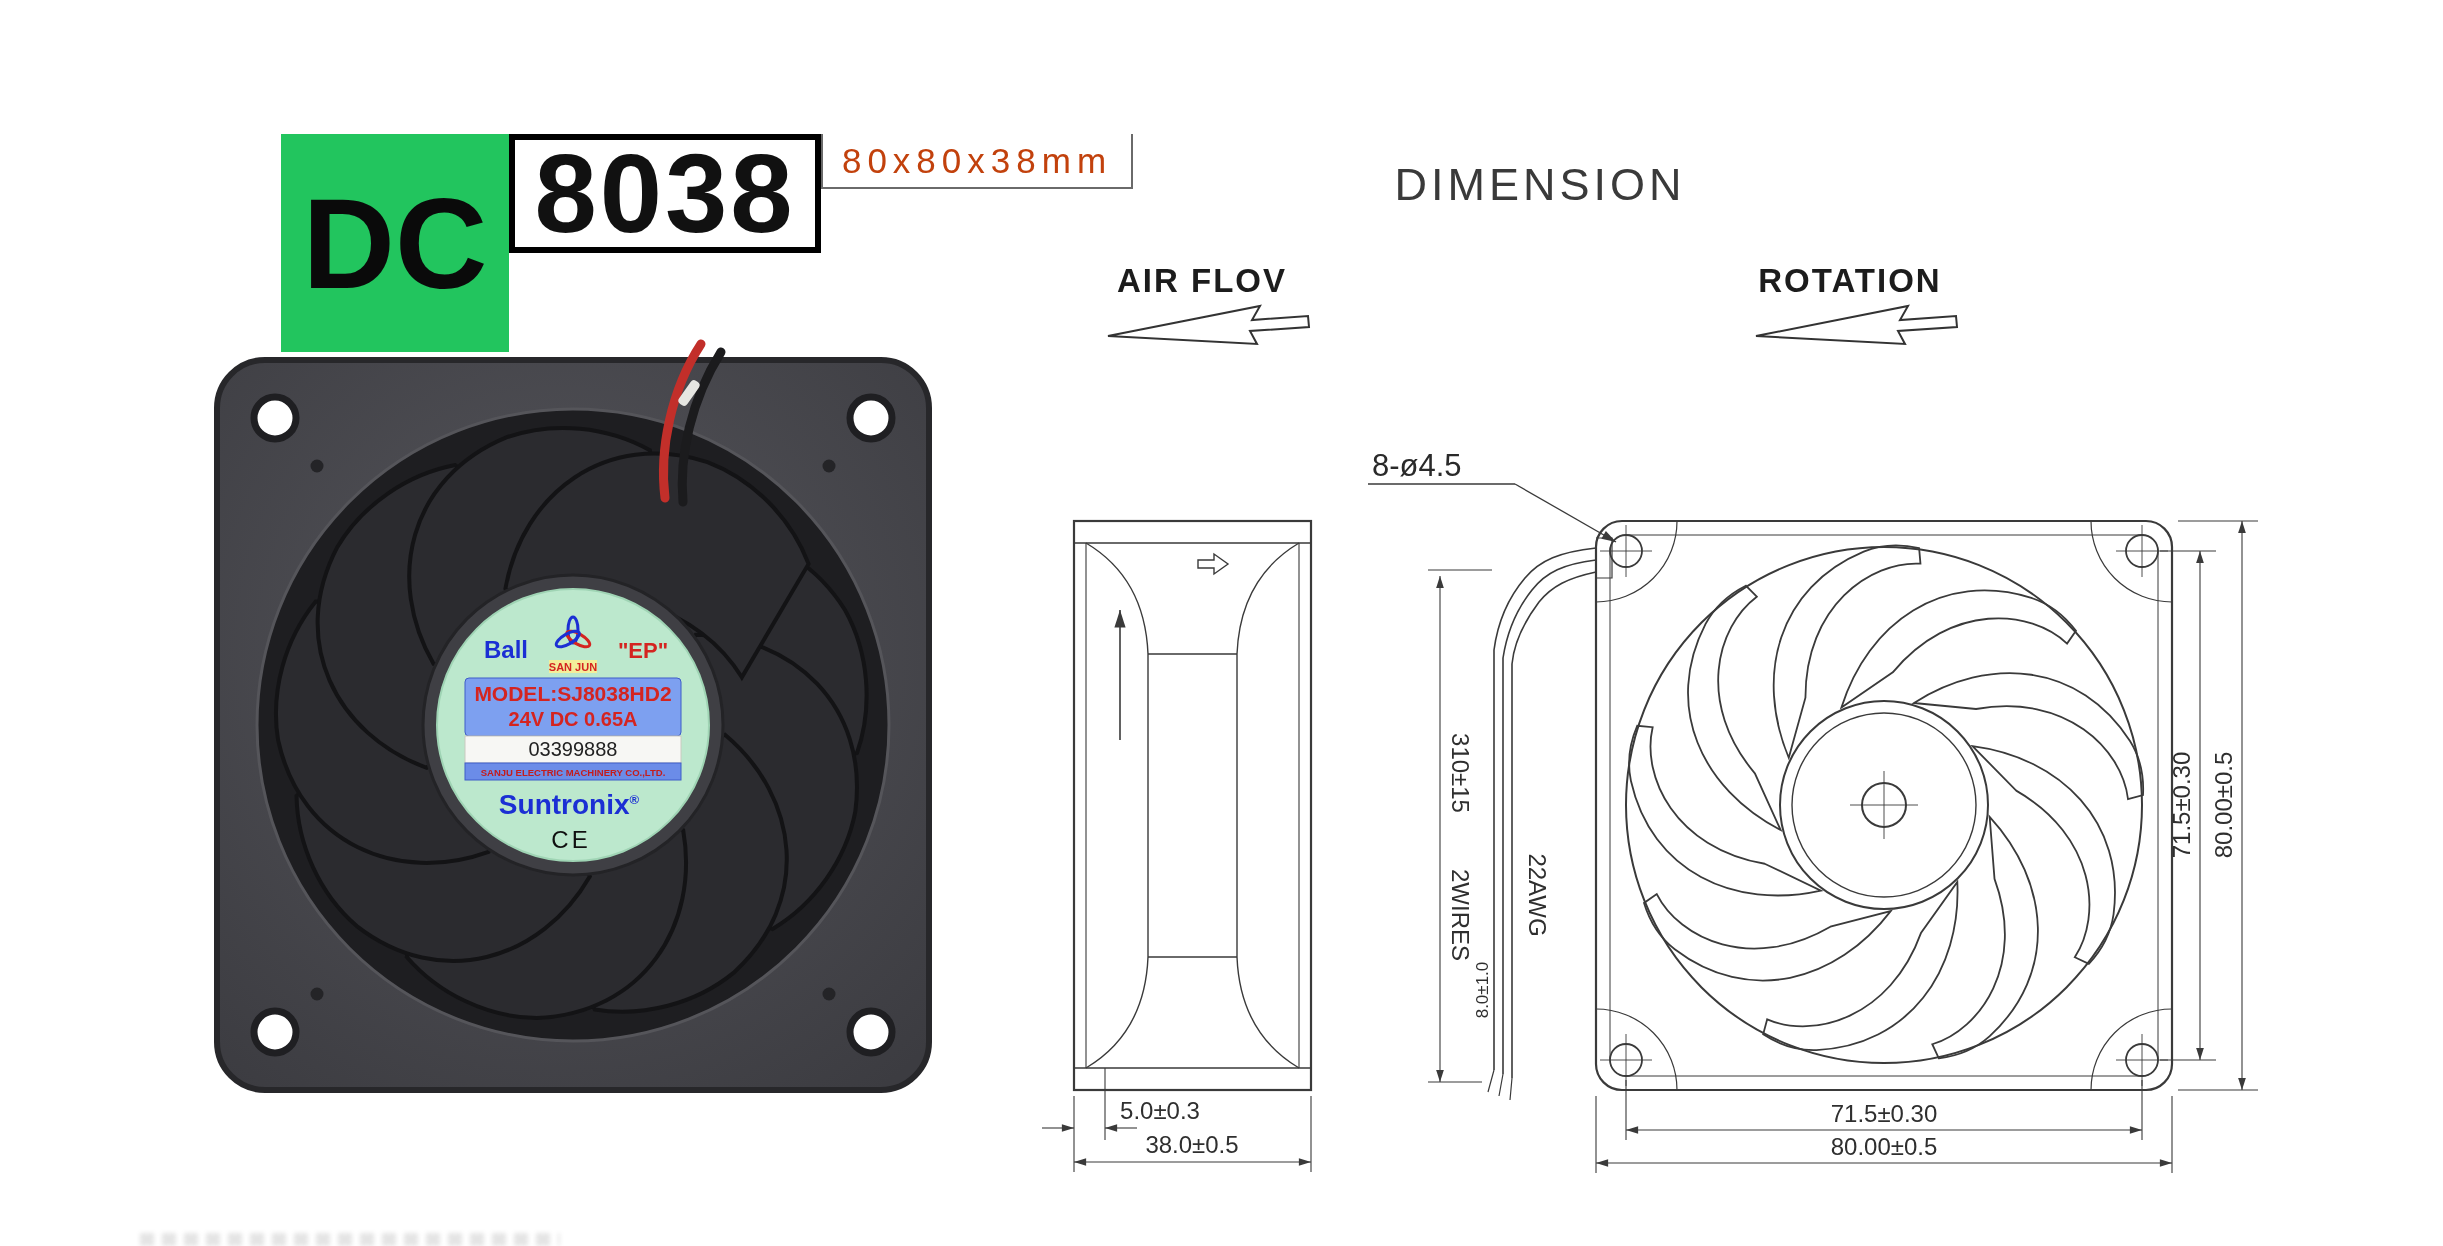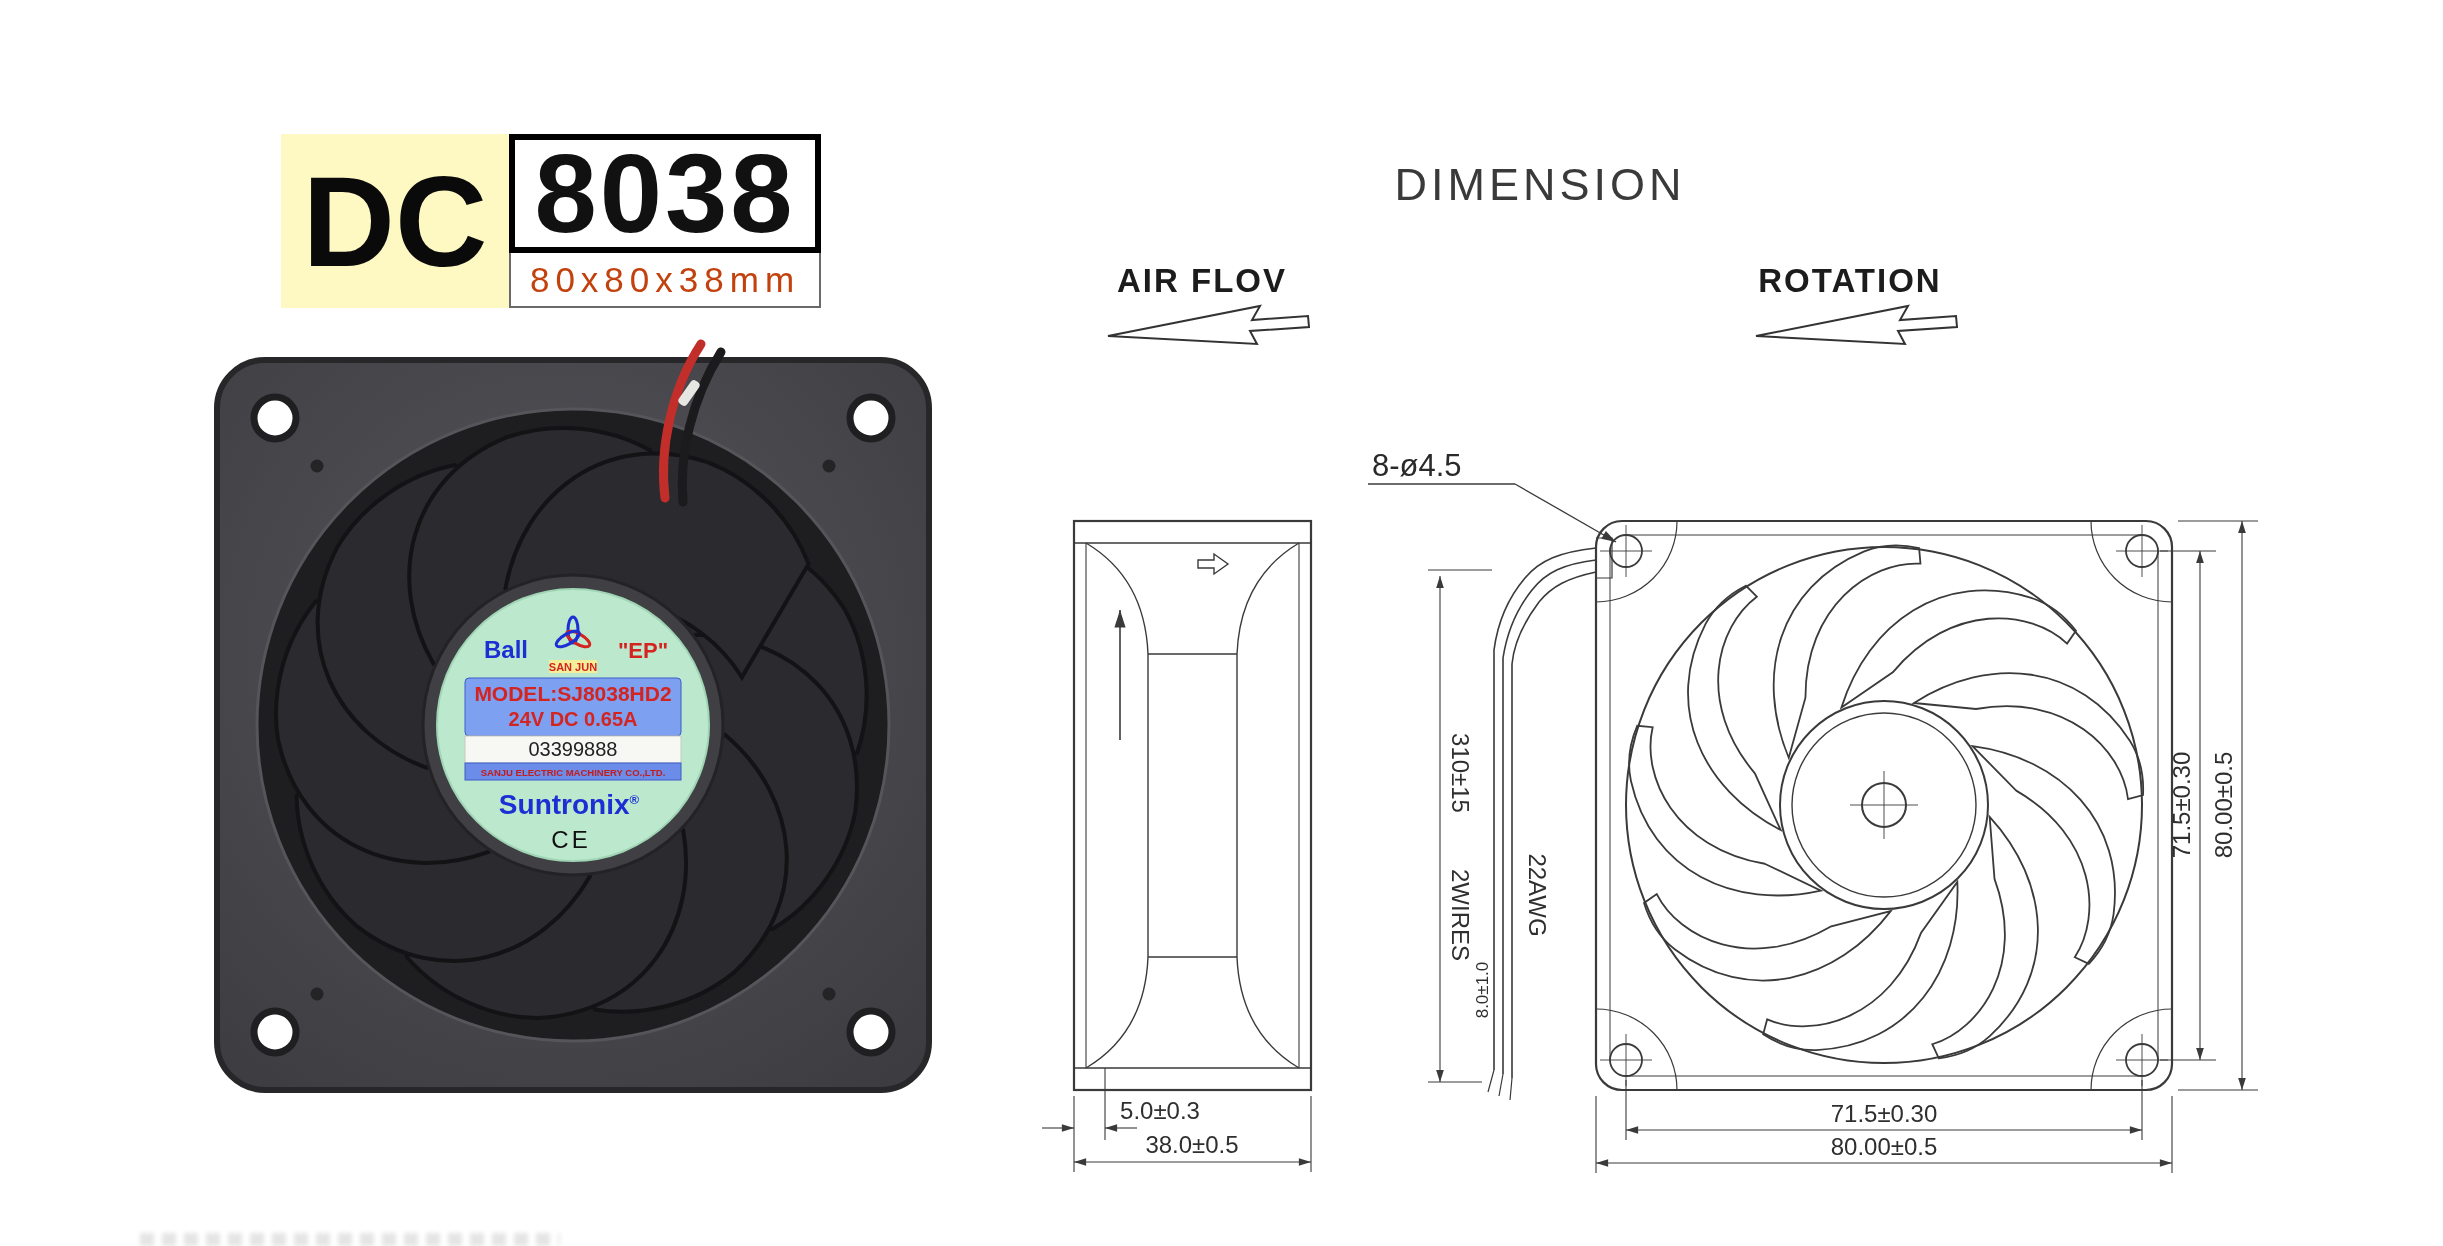--- a/index.html
+++ b/index.html
@@ -1,22 +1,22 @@
 <!DOCTYPE html>
 <html><head>
 <meta charset="utf-8">
 <style>
   html,body{margin:0;padding:0;background:#fff}
   .canvas{position:relative;width:2443px;height:1246px;background:#ffffff;overflow:hidden;
           font-family:"Liberation Sans",sans-serif;color:#111}
   
   .badge{position:absolute;left:281px;top:134px;display:flex}
-  .badge-dc{width:228px;height:174px;background:#fef9c3;display:flex;align-items:center;justify-content:center;
+  .badge-dc{width:228px;height:218px;background:#22c55e;display:flex;align-items:center;justify-content:center;
             font-size:128px;font-weight:bold;color:#0a0a0a}
-  .badge-right{display:flex;flex-direction:column}
+  .badge-right{display:flex;flex-direction:row}
   .badge-model{width:312px;height:119px;border:6px solid #000;box-sizing:border-box;background:#fff;
                display:flex;align-items:center;justify-content:center;font-size:112px;font-weight:bold;letter-spacing:3px}
   .badge-size{width:312px;height:55px;border:2px solid #6a6a6a;border-top:none;box-sizing:border-box;background:#fff;
               display:flex;align-items:center;justify-content:center;font-size:35px;letter-spacing:6px;color:#c2410c}
   .fan-svg{position:absolute;left:213px;top:330px}
   .dim-svg{position:absolute;left:1020px;top:140px}
   .ghost{position:absolute;left:140px;top:1233px;width:420px;height:13px;opacity:.22;filter:blur(2px);
          background:repeating-linear-gradient(90deg,#8a8a8a 0 14px,#ffffff00 14px 22px)}
   
   text{font-family:"Liberation Sans",sans-serif}

